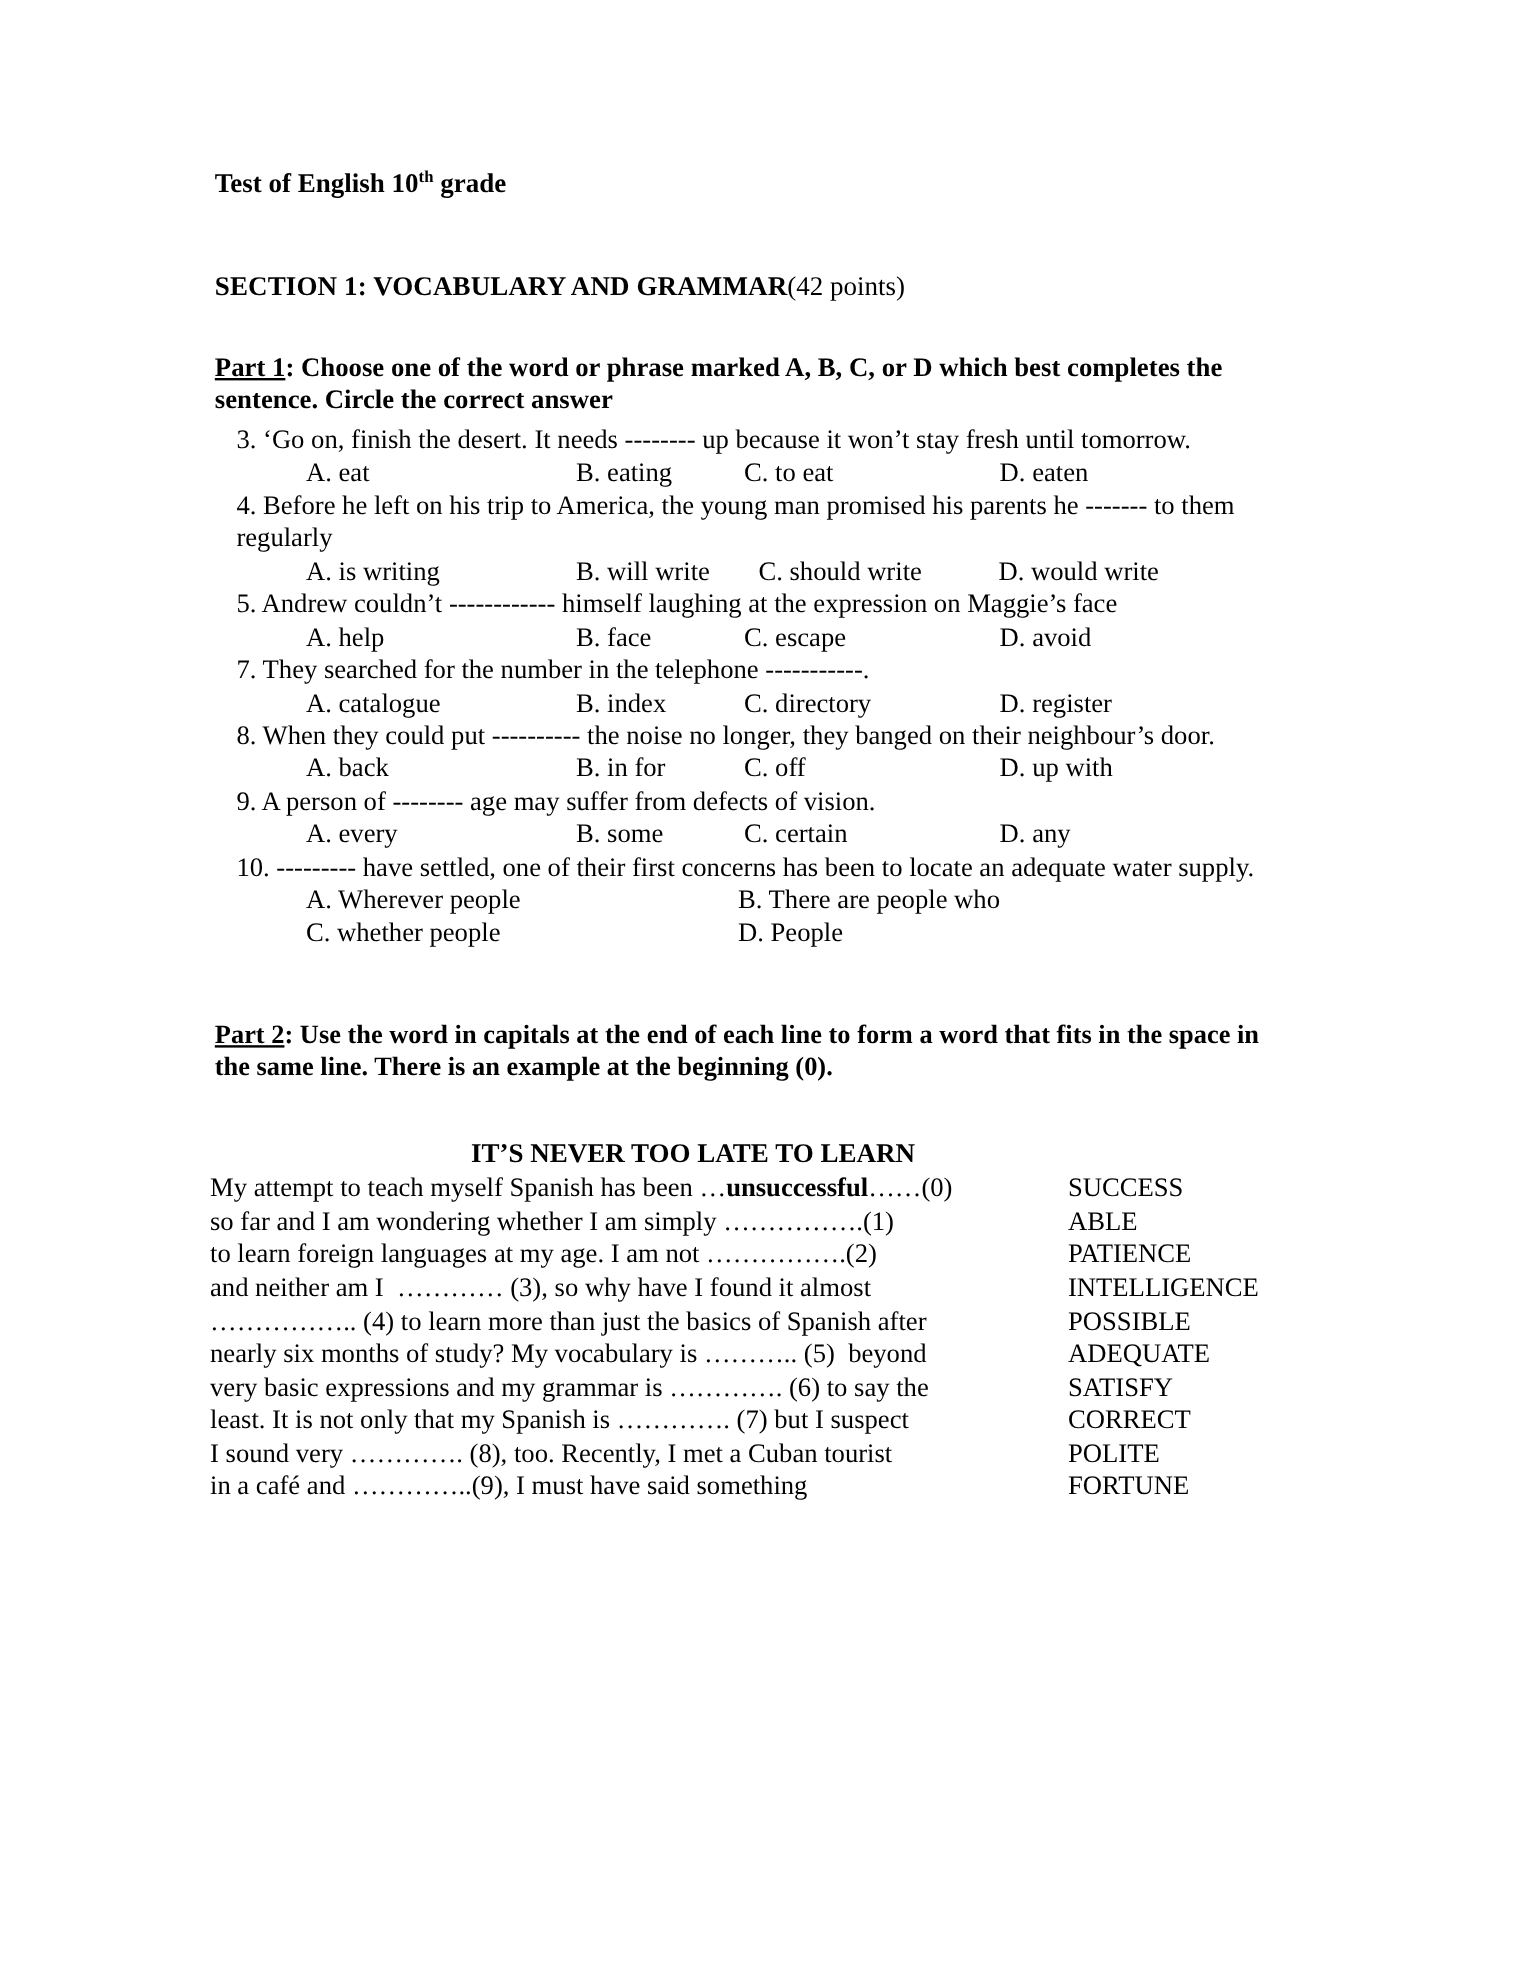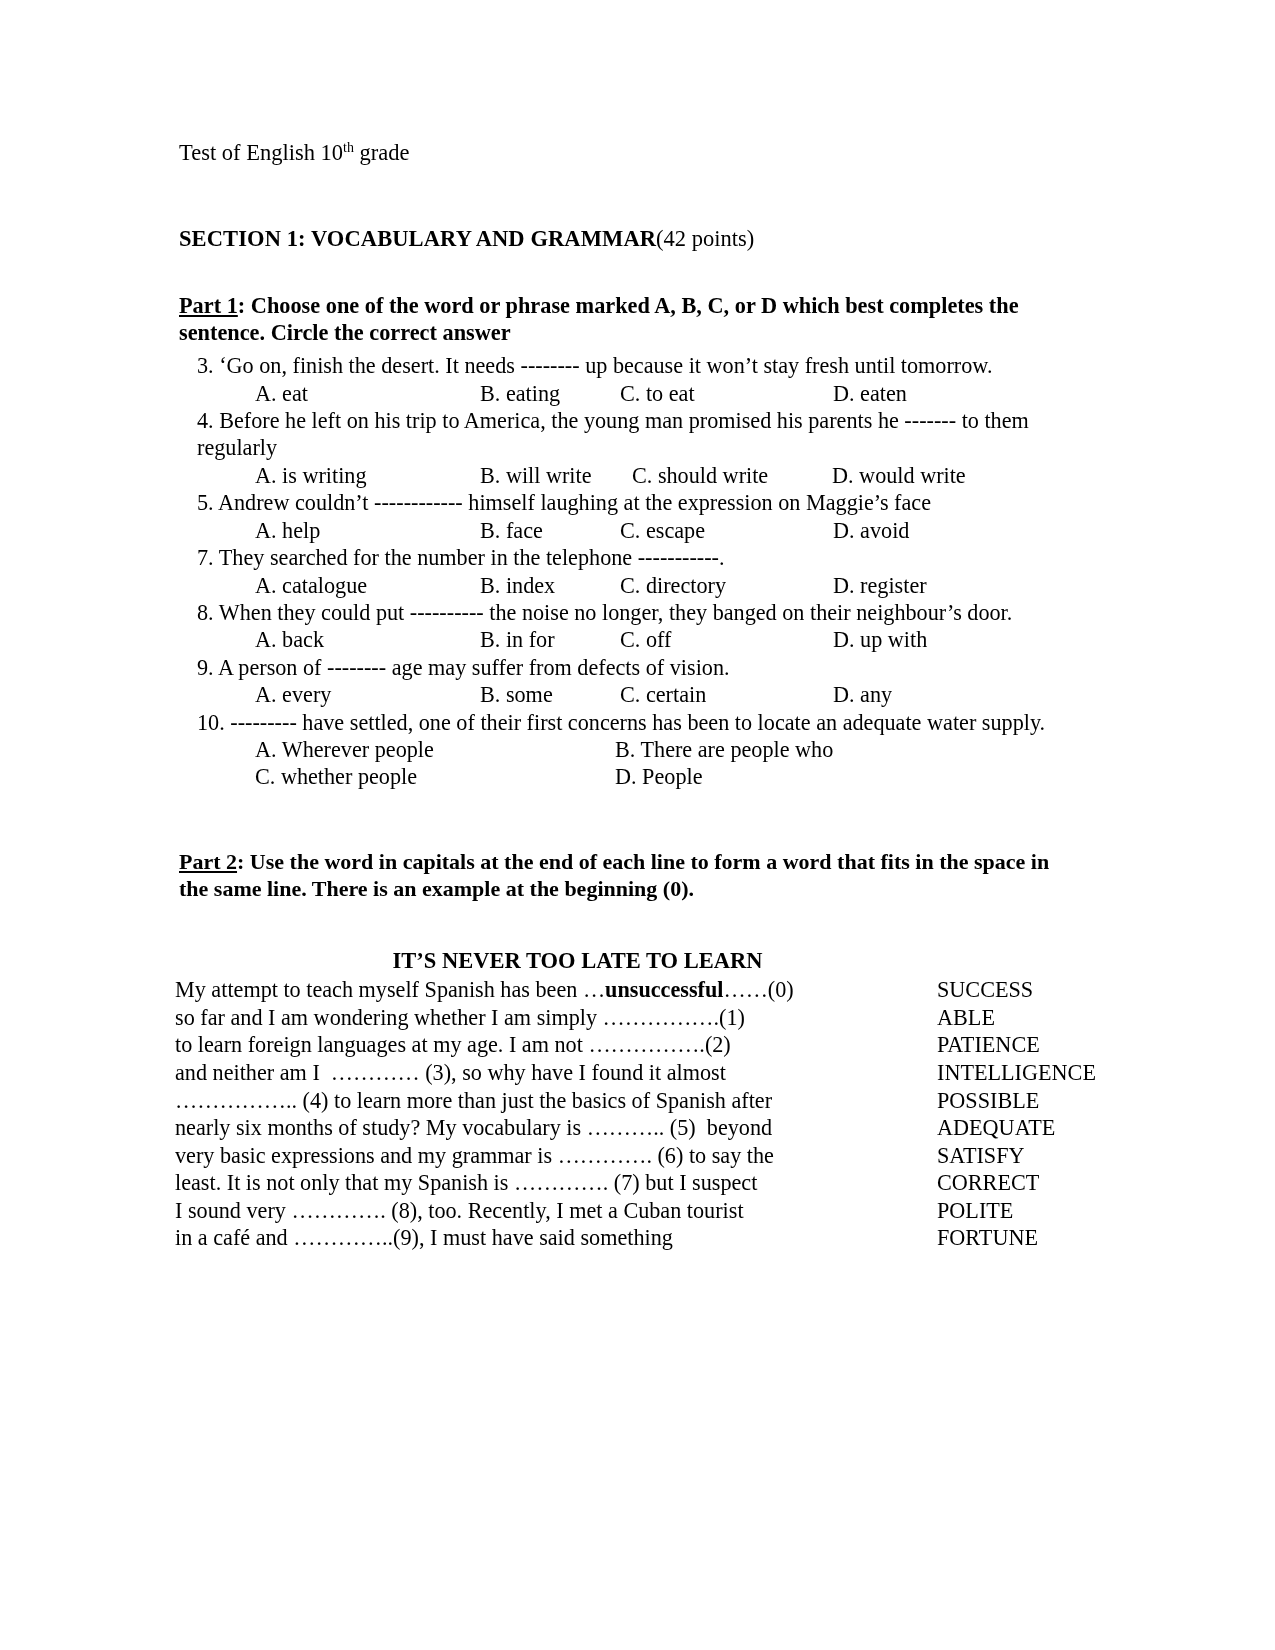--- a/index.html
+++ b/index.html
@@ -15,21 +15,21 @@
     overflow: hidden;
   }
   .page {
     position: relative;
     width: 1275px;
     height: 1650px;
     box-sizing: border-box;
     padding: 140px 175px 0 175px;
   }
   .doc-title {
-    font-weight: normal;
+    font-weight: bold;
     font-size: 22.5px;
     line-height: 1.15;
     margin: 0 0 0 4px;
   }
   .doc-title sup {
     font-size: 0.62em;
     vertical-align: super;
     line-height: 0;
   }
   .section-row {
@@ -113,21 +113,20 @@
     padding-right: 120px;
   }
   .cloze {
     margin-top: 2px;
     font-size: 22.2px;
     line-height: 1.24;
   }
   .cloze-row {
     display: flex;
     align-items: baseline;
-    gap: 47px;
   }
   .cloze-sentence {
     width: 715px;
     flex: 0 0 715px;
     white-space: pre-wrap;
   }
   .cloze-key {
     flex: 1 1 auto;
   }
   .bold-fill { font-weight: bold; }

